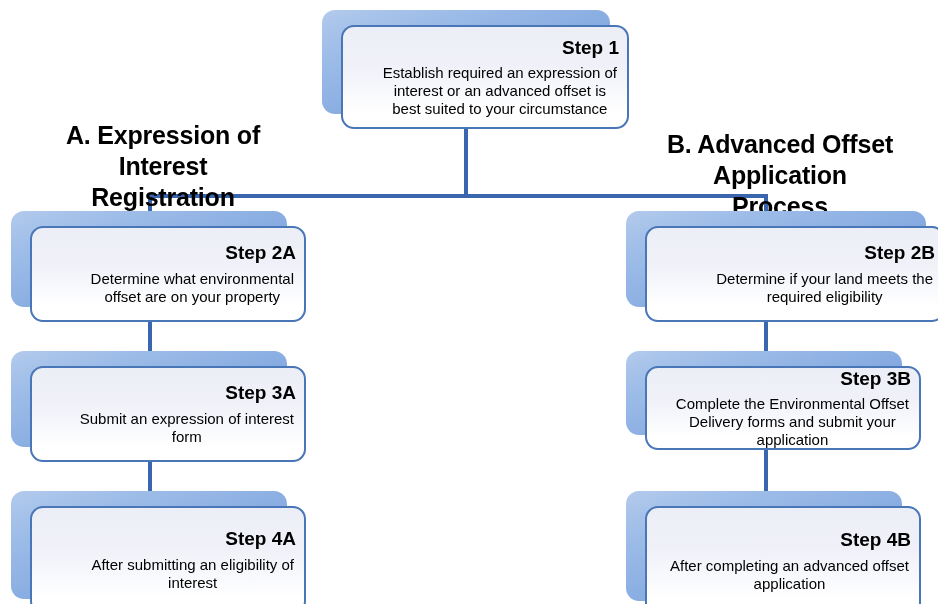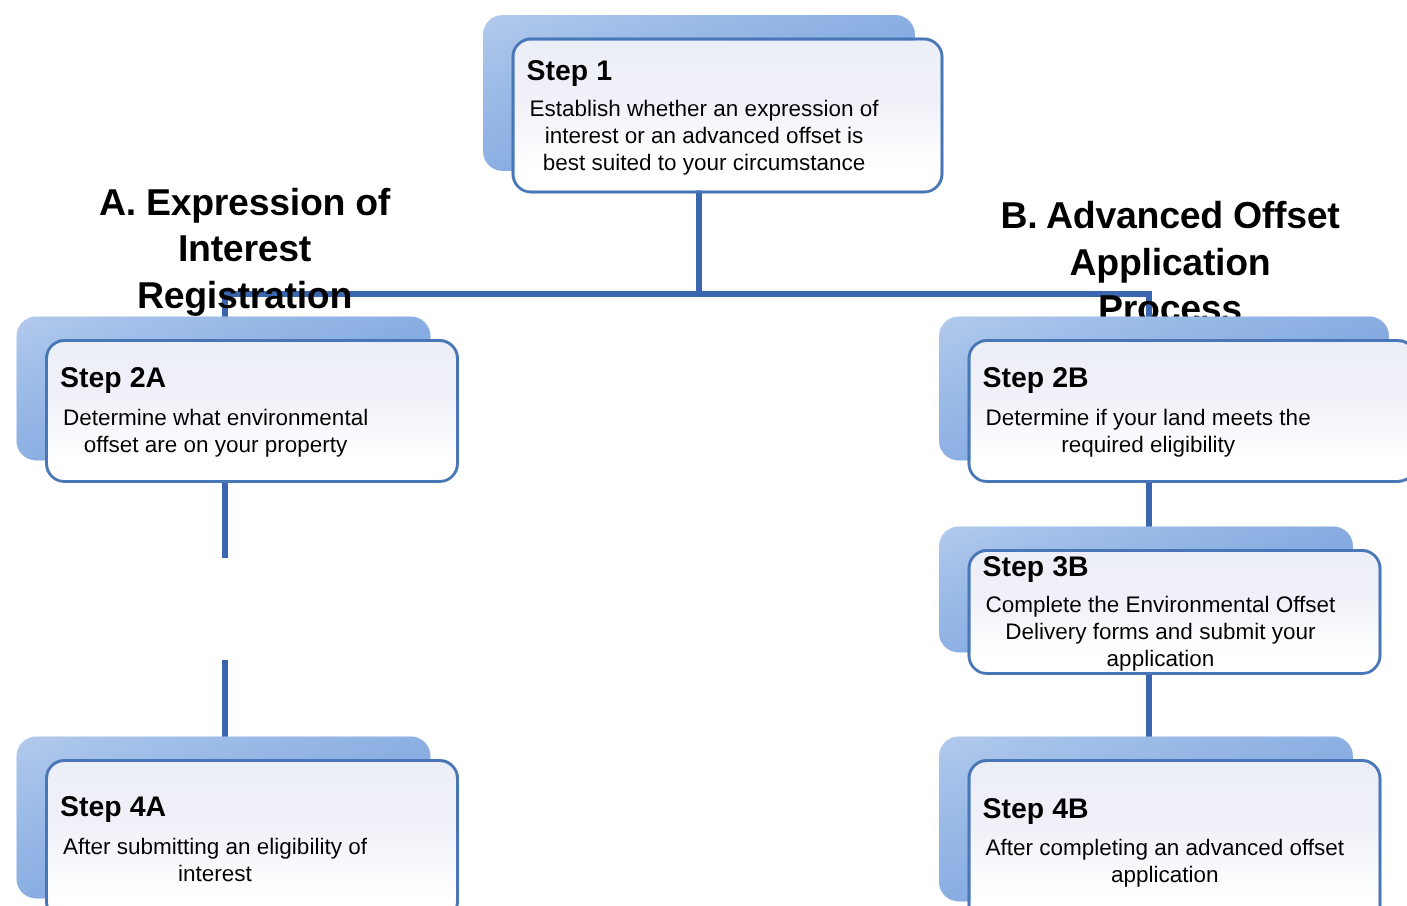--- a/index.html
+++ b/index.html
@@ -68,21 +68,21 @@
     top: 0;
     width: 100%;
     height: 100%;
     box-sizing: border-box;
     border: 2px solid #4876b6;
     border-radius: 13px;
     background: linear-gradient(to bottom, #eceef7 0%, #f0f1f8 38%, #f7f8fc 62%, #ffffff 86%, #ffffff 100%);
     z-index: 2;
     display: flex;
     flex-direction: column;
-    align-items: flex-start;
+    align-items: flex-end;
     justify-content: center;
     overflow: hidden;
   }
   .step .title {
     font-size: 19px;
     font-weight: bold;
     line-height: 1.2;
     text-align: center;
     color: #000000;
     margin: 0 0 5px 0;
@@ -119,35 +119,43 @@
 Interest Registration
 Process</div>
 
   <div class="col-heading" style="left:666px; top:129px; width:228px;">B. Advanced Offset
 Application Process</div>
 
   <div class="step" style="left:341px; top:25px; width:288px; height:104px;">
     <div class="shadow"></div>
     <div class="card">
       <div class="title">Step 1</div>
-      <div class="body">Establish whether an expression of
+      <div class="body">Establish required an expression of
 interest or an advanced offset is
 best suited to your circumstance</div>
     </div>
   </div>
 
   <div class="step" style="left:30px; top:226px; width:276px; height:96px;">
     <div class="shadow"></div>
     <div class="card">
       <div class="title">Step 2A</div>
       <div class="body">Determine what environmental
 offset are on your property</div>
     </div>
   </div>
 
+  <div class="step" style="left:30px; top:366px; width:276px; height:96px;">
+    <div class="shadow"></div>
+    <div class="card">
+      <div class="title">Step 3A</div>
+      <div class="body">Submit an expression of interest
+form</div>
+    </div>
+  </div>
 
   <div class="step" style="left:30px; top:506px; width:276px; height:108px;">
     <div class="shadow"></div>
     <div class="card">
       <div class="title">Step 4A</div>
       <div class="body">After submitting an eligibility of
 interest</div>
     </div>
   </div>
 

